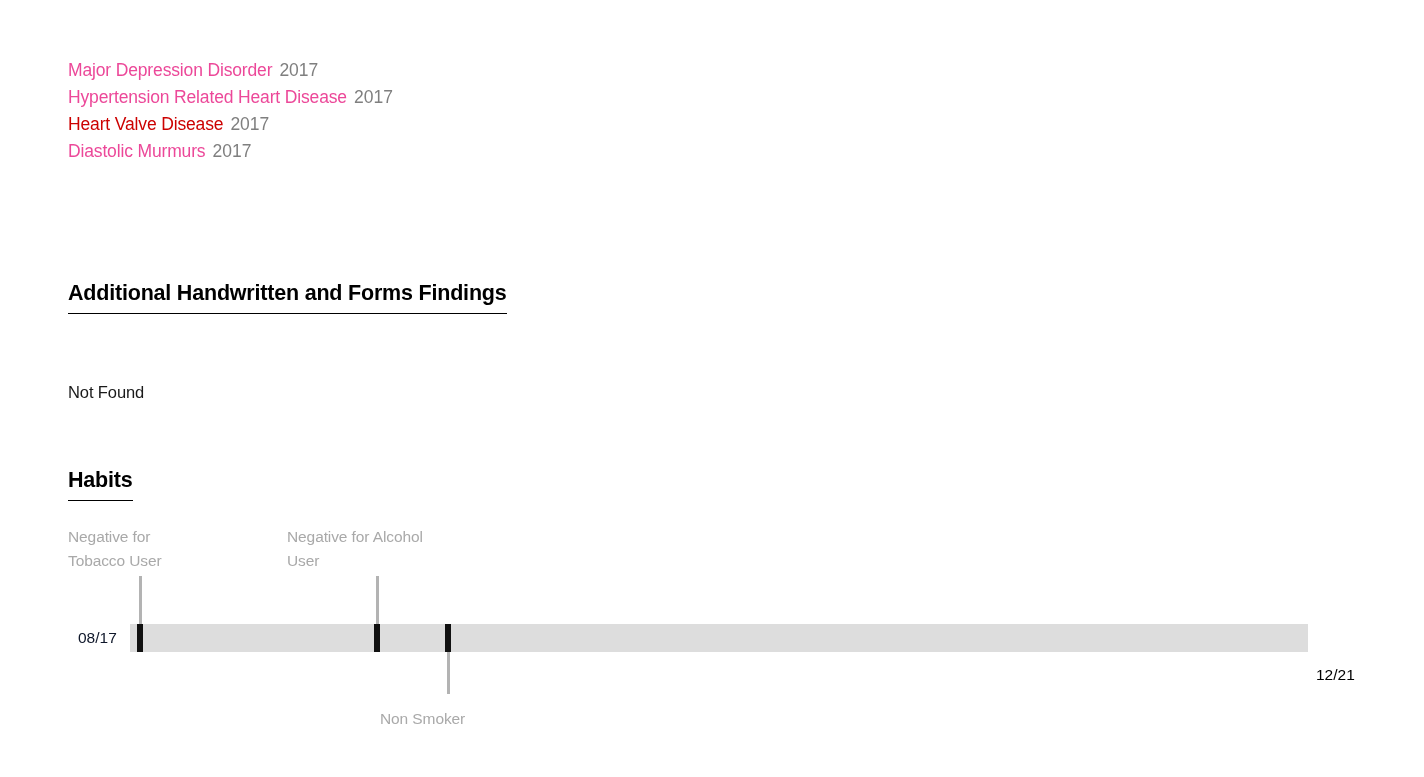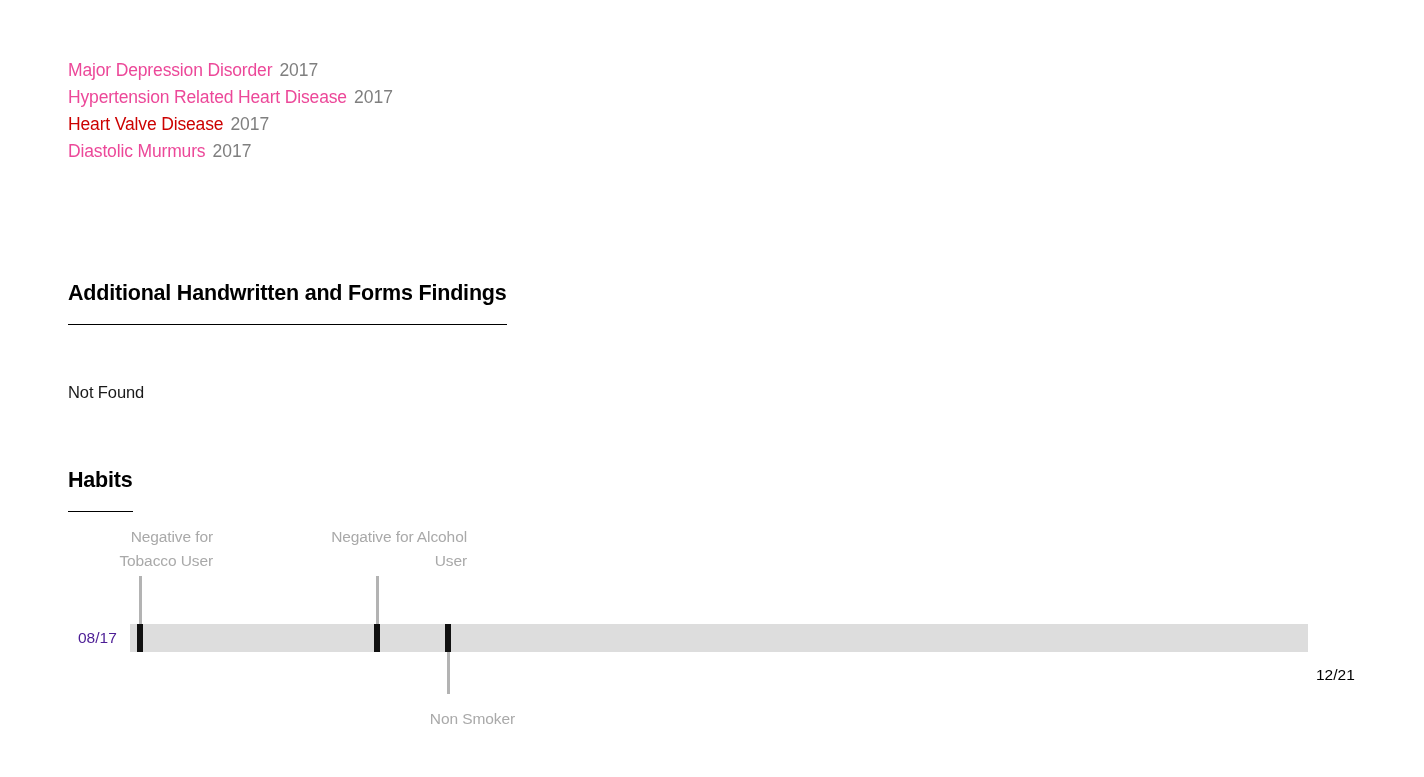--- a/index.html
+++ b/index.html
@@ -56,21 +56,21 @@
     margin-left: 7px;
   }
 
   
   .section-heading {
     position: absolute;
     font-size: 21.5px;
     font-weight: bold;
     color: #000000;
     letter-spacing: -0.2px;
-    padding-bottom: 18px;
+    padding-bottom: 7px;
     border-bottom: 1.6px solid #000000;
     display: inline-block;
     white-space: nowrap;
   }
   #heading-findings { left: 68px; top: 281px; }
   #heading-habits   { left: 68px; top: 468px; }
 
   .section-sub {
     position: absolute;
     left: 68px;
@@ -107,21 +107,21 @@
     top: 624px;
     width: 1178px;
     height: 28px;
     background: #dddddd;
   }
   .tl-label-start {
     position: absolute;
     left: 78px;
     top: 629px;
     font-size: 15.5px;
-    color: #4c1d95;
+    color: #0f172a;
     letter-spacing: 0px;
   }
   .tl-label-end {
     position: absolute;
     left: 1316px;
     top: 629px;
     font-size: 15.5px;
     color: #000000;
     margin-top: 37px;
   }
@@ -140,21 +140,21 @@
     background: #b3b3b3;
   }
   .tl-stem.up   { top: 576px; height: 48px; }
   .tl-stem.down { top: 652px; height: 42px; }
 
   .tl-anno {
     position: absolute;
     font-size: 15.5px;
     color: #a9a9a9;
     line-height: 24px;
-    text-align: right;
+    text-align: left;
     letter-spacing: -0.1px;
   }
   .tl-anno.above { top: 525px; }
   .tl-anno.below { top: 707px; }
 </style>
 </head>
 <body>
 
 <div class="page">
 

